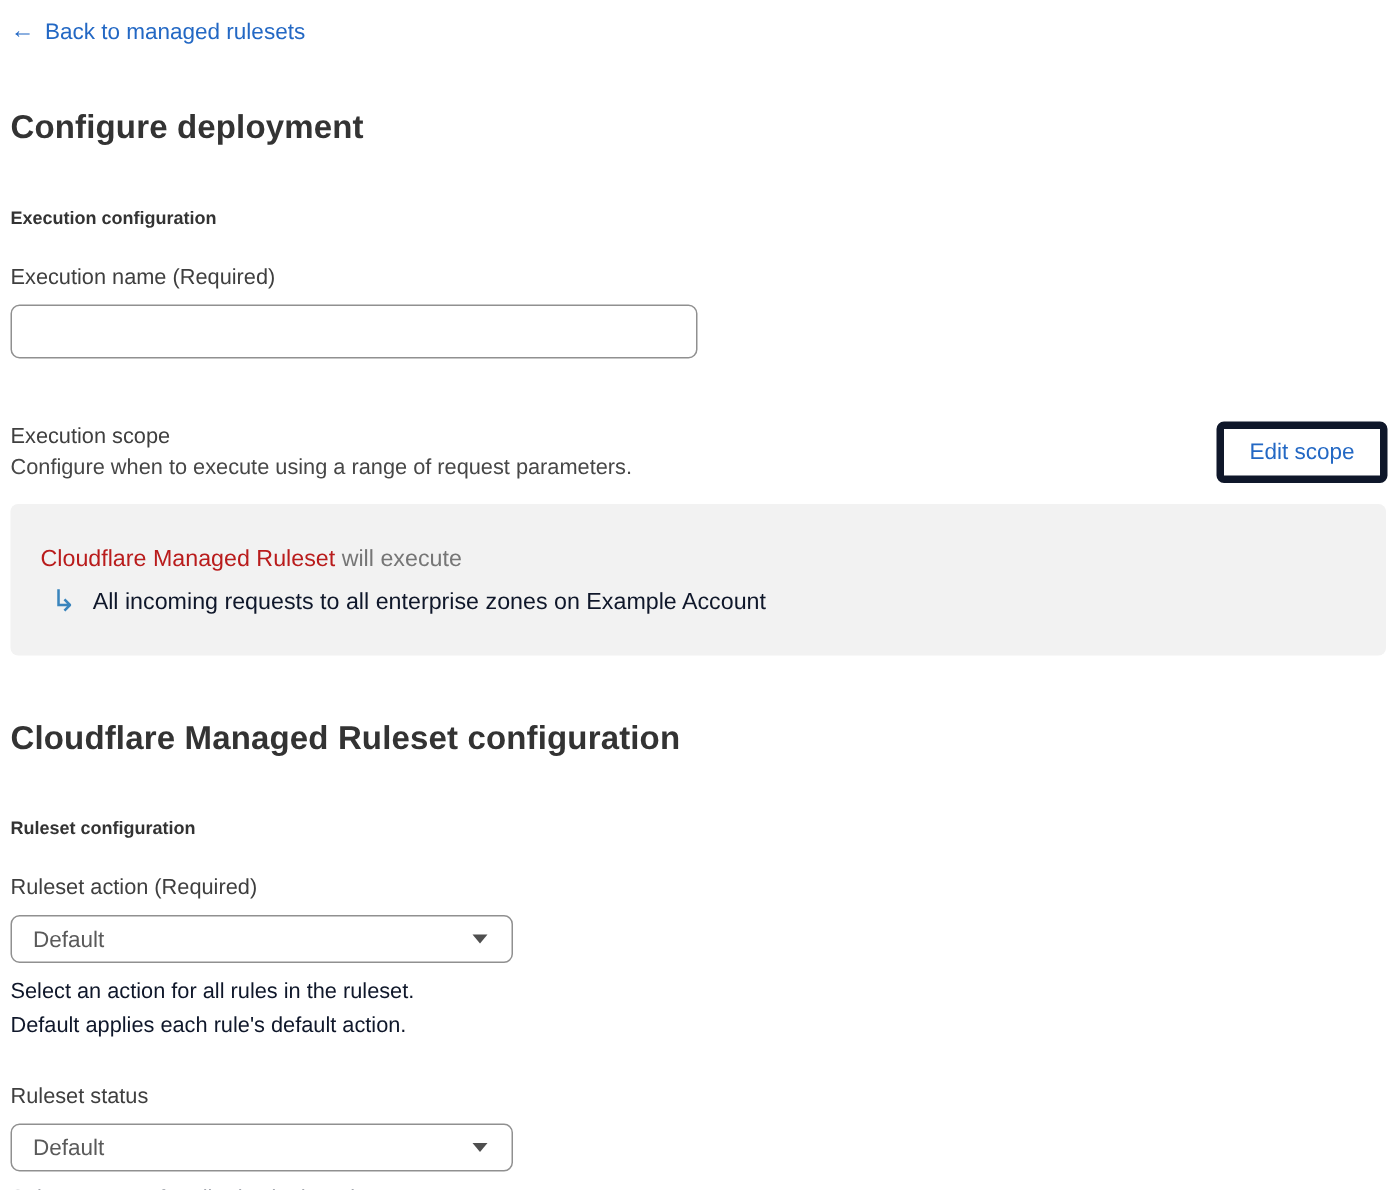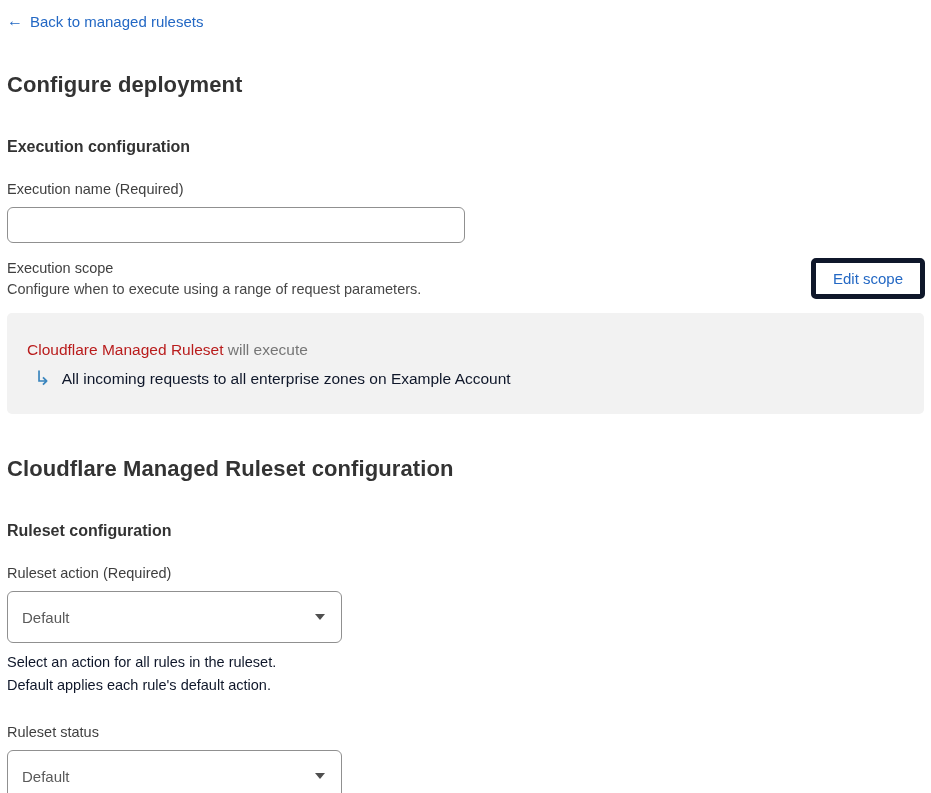--- a/index.html
+++ b/index.html
@@ -31,21 +31,21 @@
   
   h1.page-title {
     margin-top: 42px;
     font-size: 22px;
     font-weight: 600;
     color: #333333;
     letter-spacing: 0.1px;
   }
   h2.section-title {
     margin-top: 40px;
-    font-size: 16px;
+    font-size: 12px;
     font-weight: 700;
     color: #333333;
   }
 
   .field-label {
     margin-top: 25px;
     font-size: 14.5px;
     color: #3f3f3f;
   }
 
@@ -59,21 +59,21 @@
     font-family: "Liberation Sans", sans-serif;
     font-size: 15px;
     color: #3f3f3f;
     padding: 0 12px;
     outline: none;
     display: block;
   }
 
   
   .scope-row {
-    margin-top: 15px;
+    margin-top: 42px;
     display: flex;
     justify-content: space-between;
     align-items: center;
     gap: 48px;
   }
   .scope-text .field-label { margin-top: 0; }
   .scope-desc {
     margin-top: 5px;
     font-size: 14.5px;
     color: #474747;
@@ -119,21 +119,21 @@
   }
   .summary-line2 .scope-value {
     font-size: 15.5px;
     color: #0f172a;
   }
 
   
   .select {
     margin-top: 10px;
     width: 335px;
-    height: 52px;
+    height: 32px;
     border: 1px solid #909090;
     border-radius: 6px;
     background: #ffffff;
     display: flex;
     align-items: center;
     justify-content: space-between;
     padding: 0 16px 0 14px;
     cursor: pointer;
     gap: 42px;
   }

